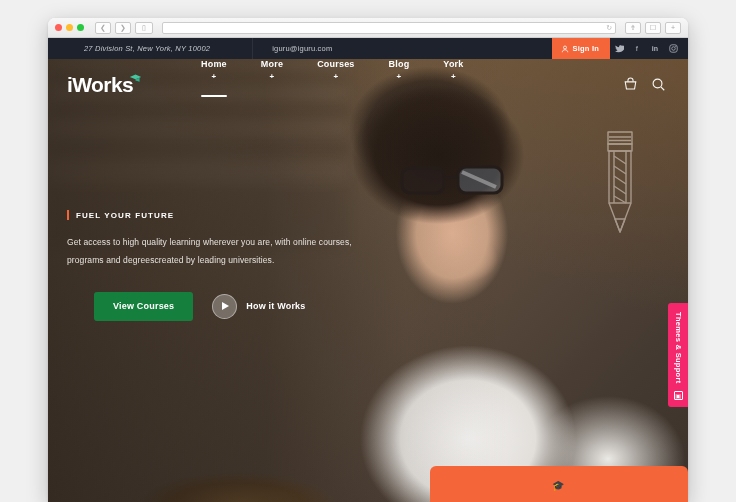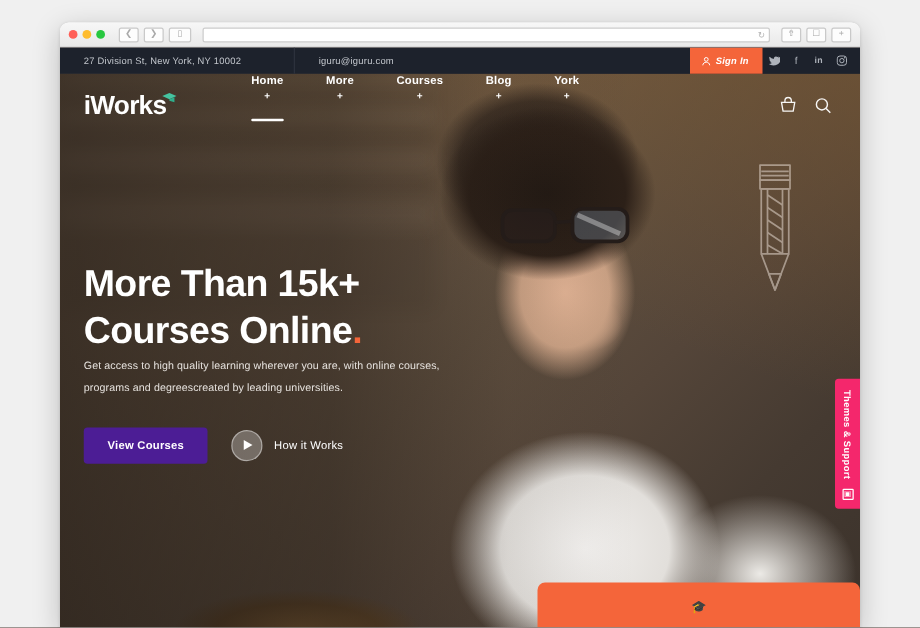--- a/index.html
+++ b/index.html
@@ -55,33 +55,32 @@
 
   
   #site{ position:relative; width:100%; height:464px; overflow:hidden; background:#3a3330; }
 
   
   #topbar{
     position:relative; z-index:6; height:21px;
     background:#1d222c; display:flex; align-items:center;
     font-size:7.5px; color:#c3c7cd; letter-spacing:.2px;
   }
-  #topbar .addr{ padding-left:19px; }
+  #topbar .addr{ padding-left:36px;font-style:italic; }
   #topbar .sep{
     width:1px; height:21px; background:#2c313c; margin:0 0 0 42px;
   }
   #topbar .mail{ padding-left:19px; }
   #topbar .spacer{ flex:1; }
   #signin{
     background:#f4653a; color:#fff;
     height:21px; padding:0 11px 0 9px;
     display:flex;align-items:center;gap:4px;
     font-size:7.5px; font-weight:bold; letter-spacing:.2px;
     cursor:pointer;
-    font-style:italic;
   }
   .socials{ display:flex; align-items:center; gap:0; padding-right:6px; }
   .socials .s{
     width:18px;height:21px; display:flex;align-items:center;justify-content:center;
     color:#aeb3bb; font-size:8px; cursor:pointer;
   }
 
   
   #hero-photo{
     position:absolute; left:0; top:21px; right:0; bottom:0; z-index:1;
@@ -170,39 +169,39 @@
     color:#fff; font-size:30px; font-weight:bold; line-height:1.22;
     letter-spacing:-.5px;
   }
   #headline .accent{ color:#f4653a; }
   #subtext{
     margin-top:0; color:#e6e2de; font-size:8.5px; line-height:2.15;
     width:290px; letter-spacing:.1px;
   }
   #cta-row{ margin-top:22px; display:flex; align-items:center; gap:19px; }
   #view-courses{
-    background:#4c1d95; color:#fff; border:none;
+    background:#15803d; color:#fff; border:none;
     font-family:"Liberation Sans", sans-serif;
     font-size:9px; font-weight:bold; letter-spacing:.2px;
-    padding:0 19px; height:29px; border-radius:3px; cursor:pointer;
+    padding:0 19px; height:29px; border-radius:3px; cursor:pointer;margin-left:27px;
   }
   #how-it-works{ display:flex; align-items:center; gap:9px; cursor:pointer; }
   #play-circle{
     width:25px;height:25px;border-radius:50%;
     background:rgba(255,255,255,.28);
     border:1px solid rgba(255,255,255,.42);
     display:flex;align-items:center;justify-content:center;
   }
   #play-circle .tri{
     width:0;height:0; margin-left:2px;
     border-left:7px solid #fff;
     border-top:4.5px solid transparent;
     border-bottom:4.5px solid transparent;
   }
-  #how-label{ color:#fff; font-size:9px; font-weight:normal; letter-spacing:.2px; }
+  #how-label{ color:#fff; font-size:9px; font-weight:bold; letter-spacing:.2px; }
 
   
   #support-tab{
     position:absolute; z-index:8; right:0; top:265px;
     width:20px; padding:9px 0 7px;
     background:#f4276c; border-radius:3px 0 0 3px;
     display:flex; flex-direction:column; align-items:center; gap:8px;
     cursor:pointer;
   }
   #support-tab .lbl{
@@ -349,24 +348,24 @@
         <span class="ni">
           <svg viewBox="0 0 17 17" width="15" height="15">
             <circle cx="7.4" cy="7.4" r="5" fill="none" stroke="#fff" stroke-width="1.3"></circle>
             <path d="M11.2 11.2 L15 15" stroke="#fff" stroke-width="1.3" fill="none"></path>
           </svg>
         </span>
       </div>
     </div>
 
     <div id="hero-copy">
-      <h1 id="headline">
-        <span>More Than 15k+</span><br>
-        <span>Courses Online</span><span class="accent">.</span>
-      </h1>
+      <div id="eyebrow">
+        <span class="bar"></span>
+        <span>FUEL YOUR FUTURE</span>
+      </div>
       <p id="subtext">Get access to high quality learning wherever you are, with online courses, programs and degreescreated by leading universities.</p>
       <div id="cta-row">
         <button id="view-courses">View Courses</button>
         <div id="how-it-works">
           <span id="play-circle">
               <span class="tri"></span>
             </span>
           <span id="how-label">How it Works</span>
         </div>
       </div>

